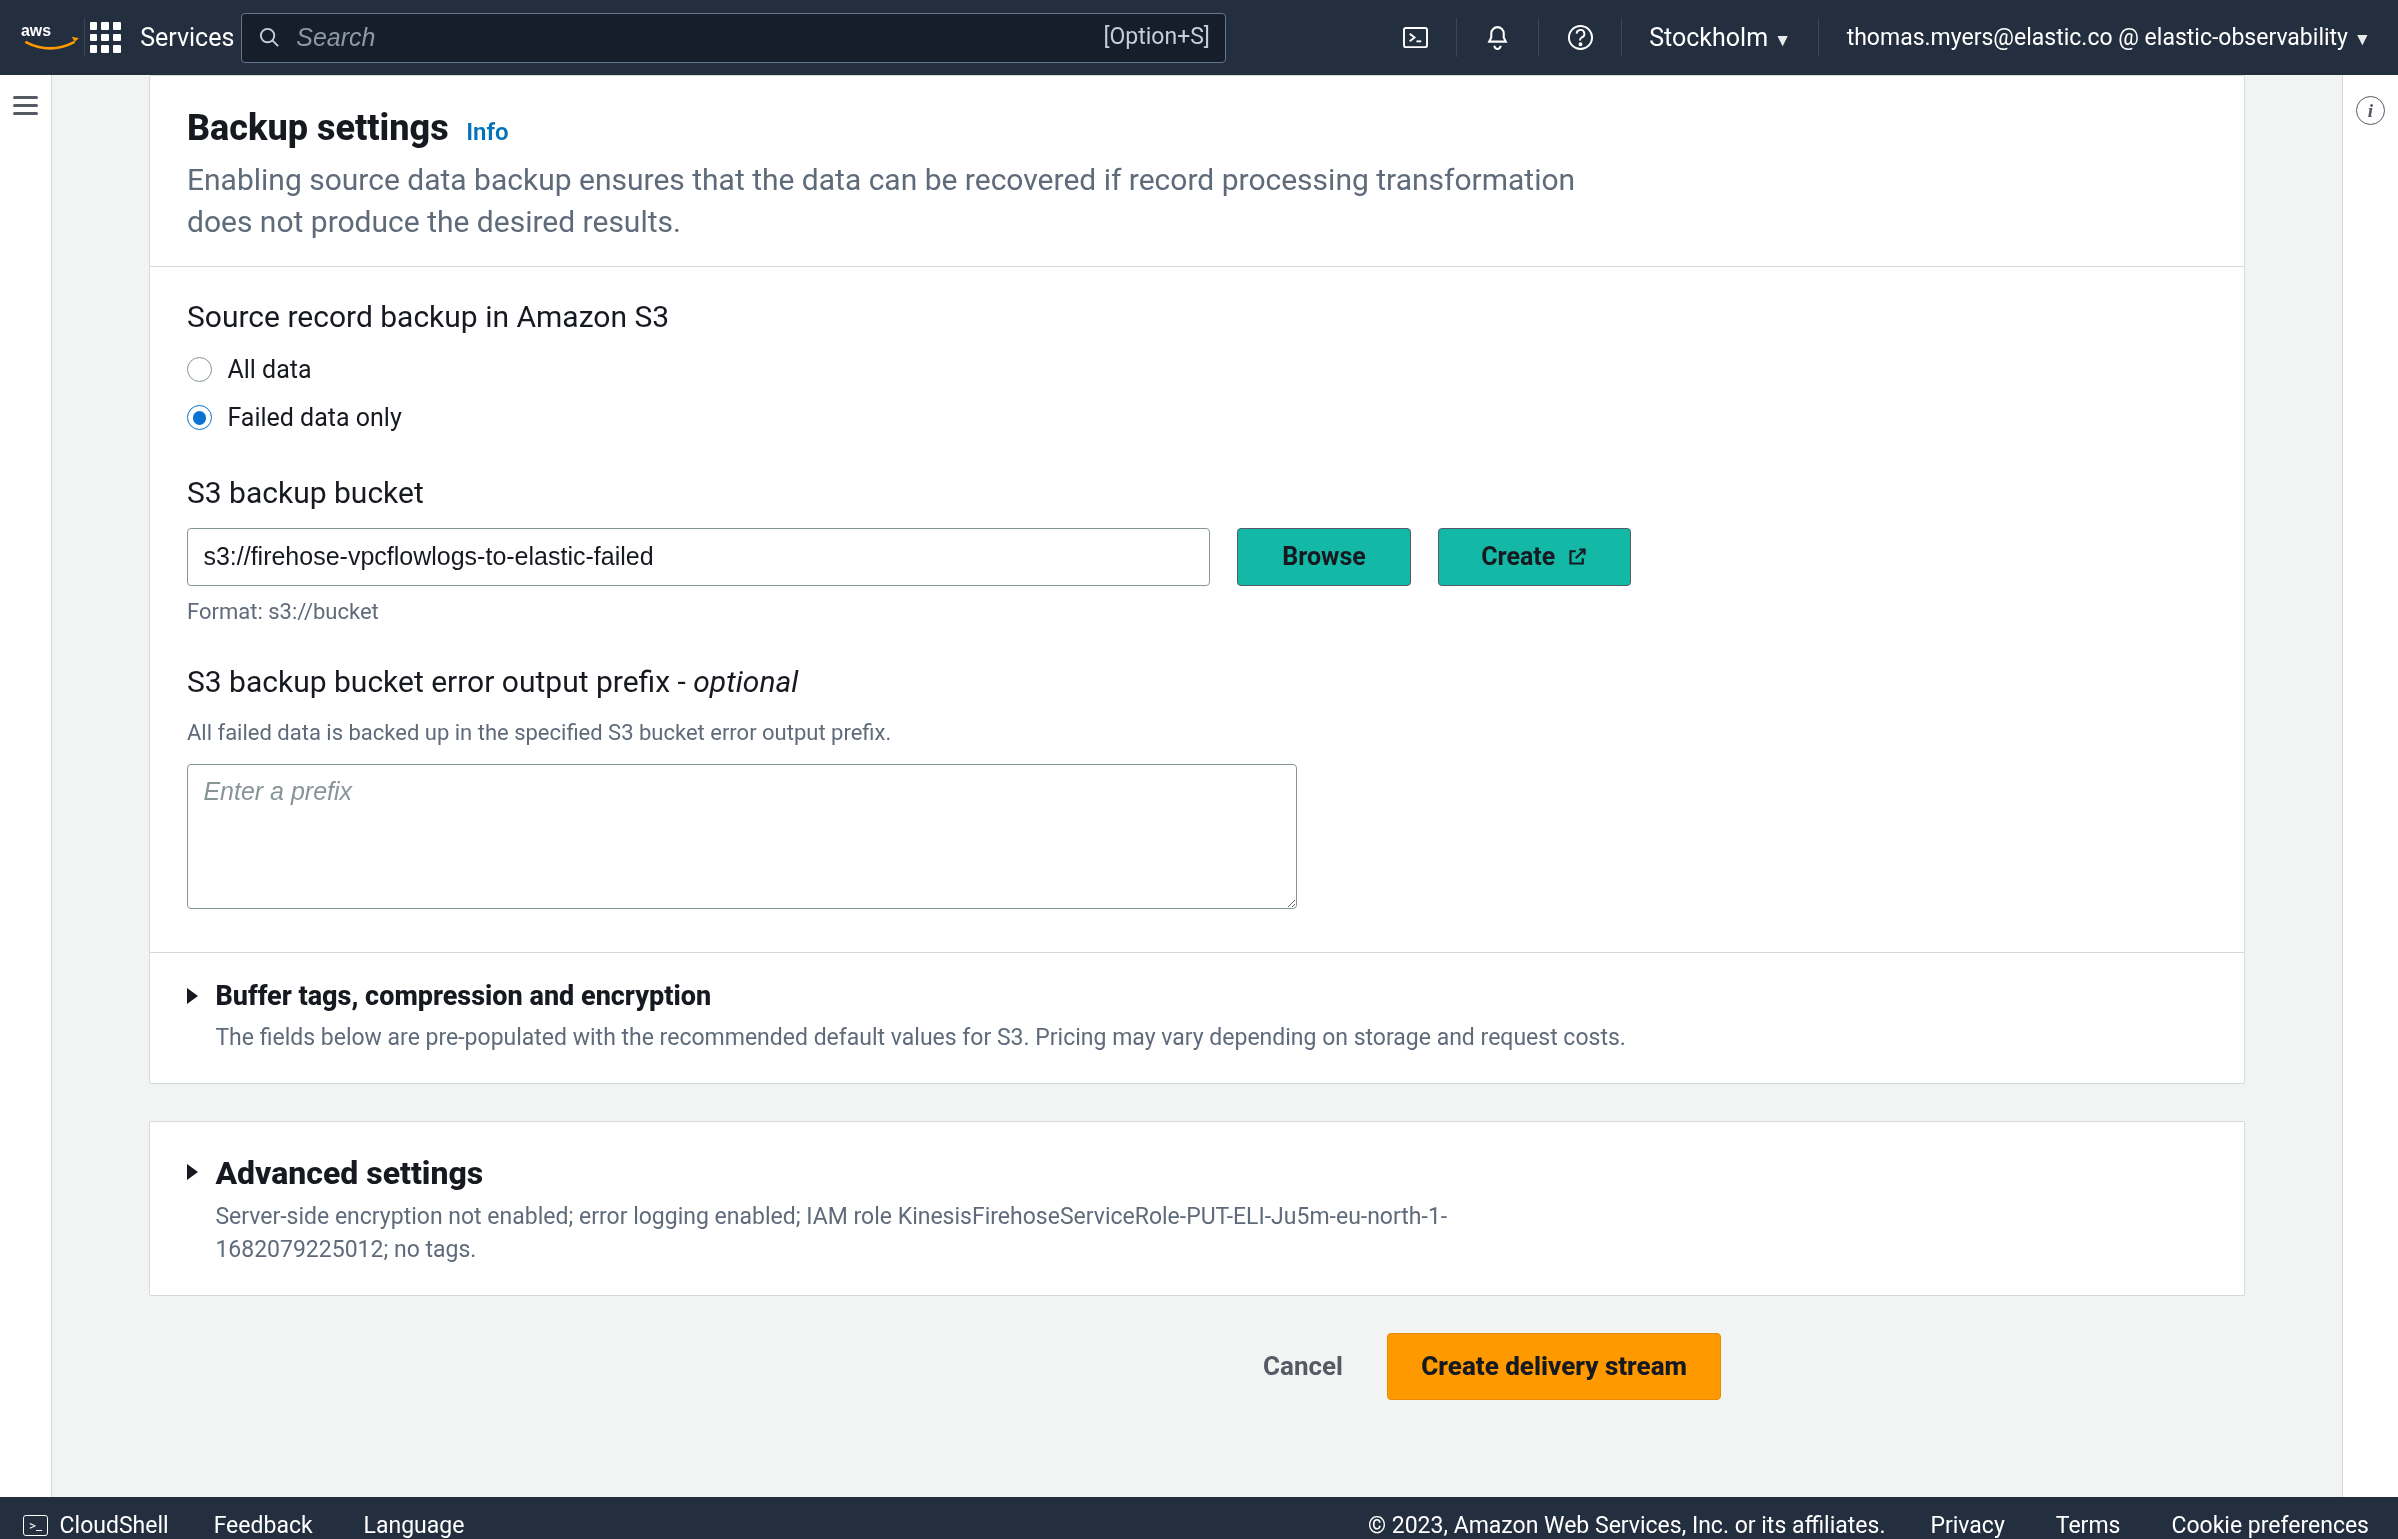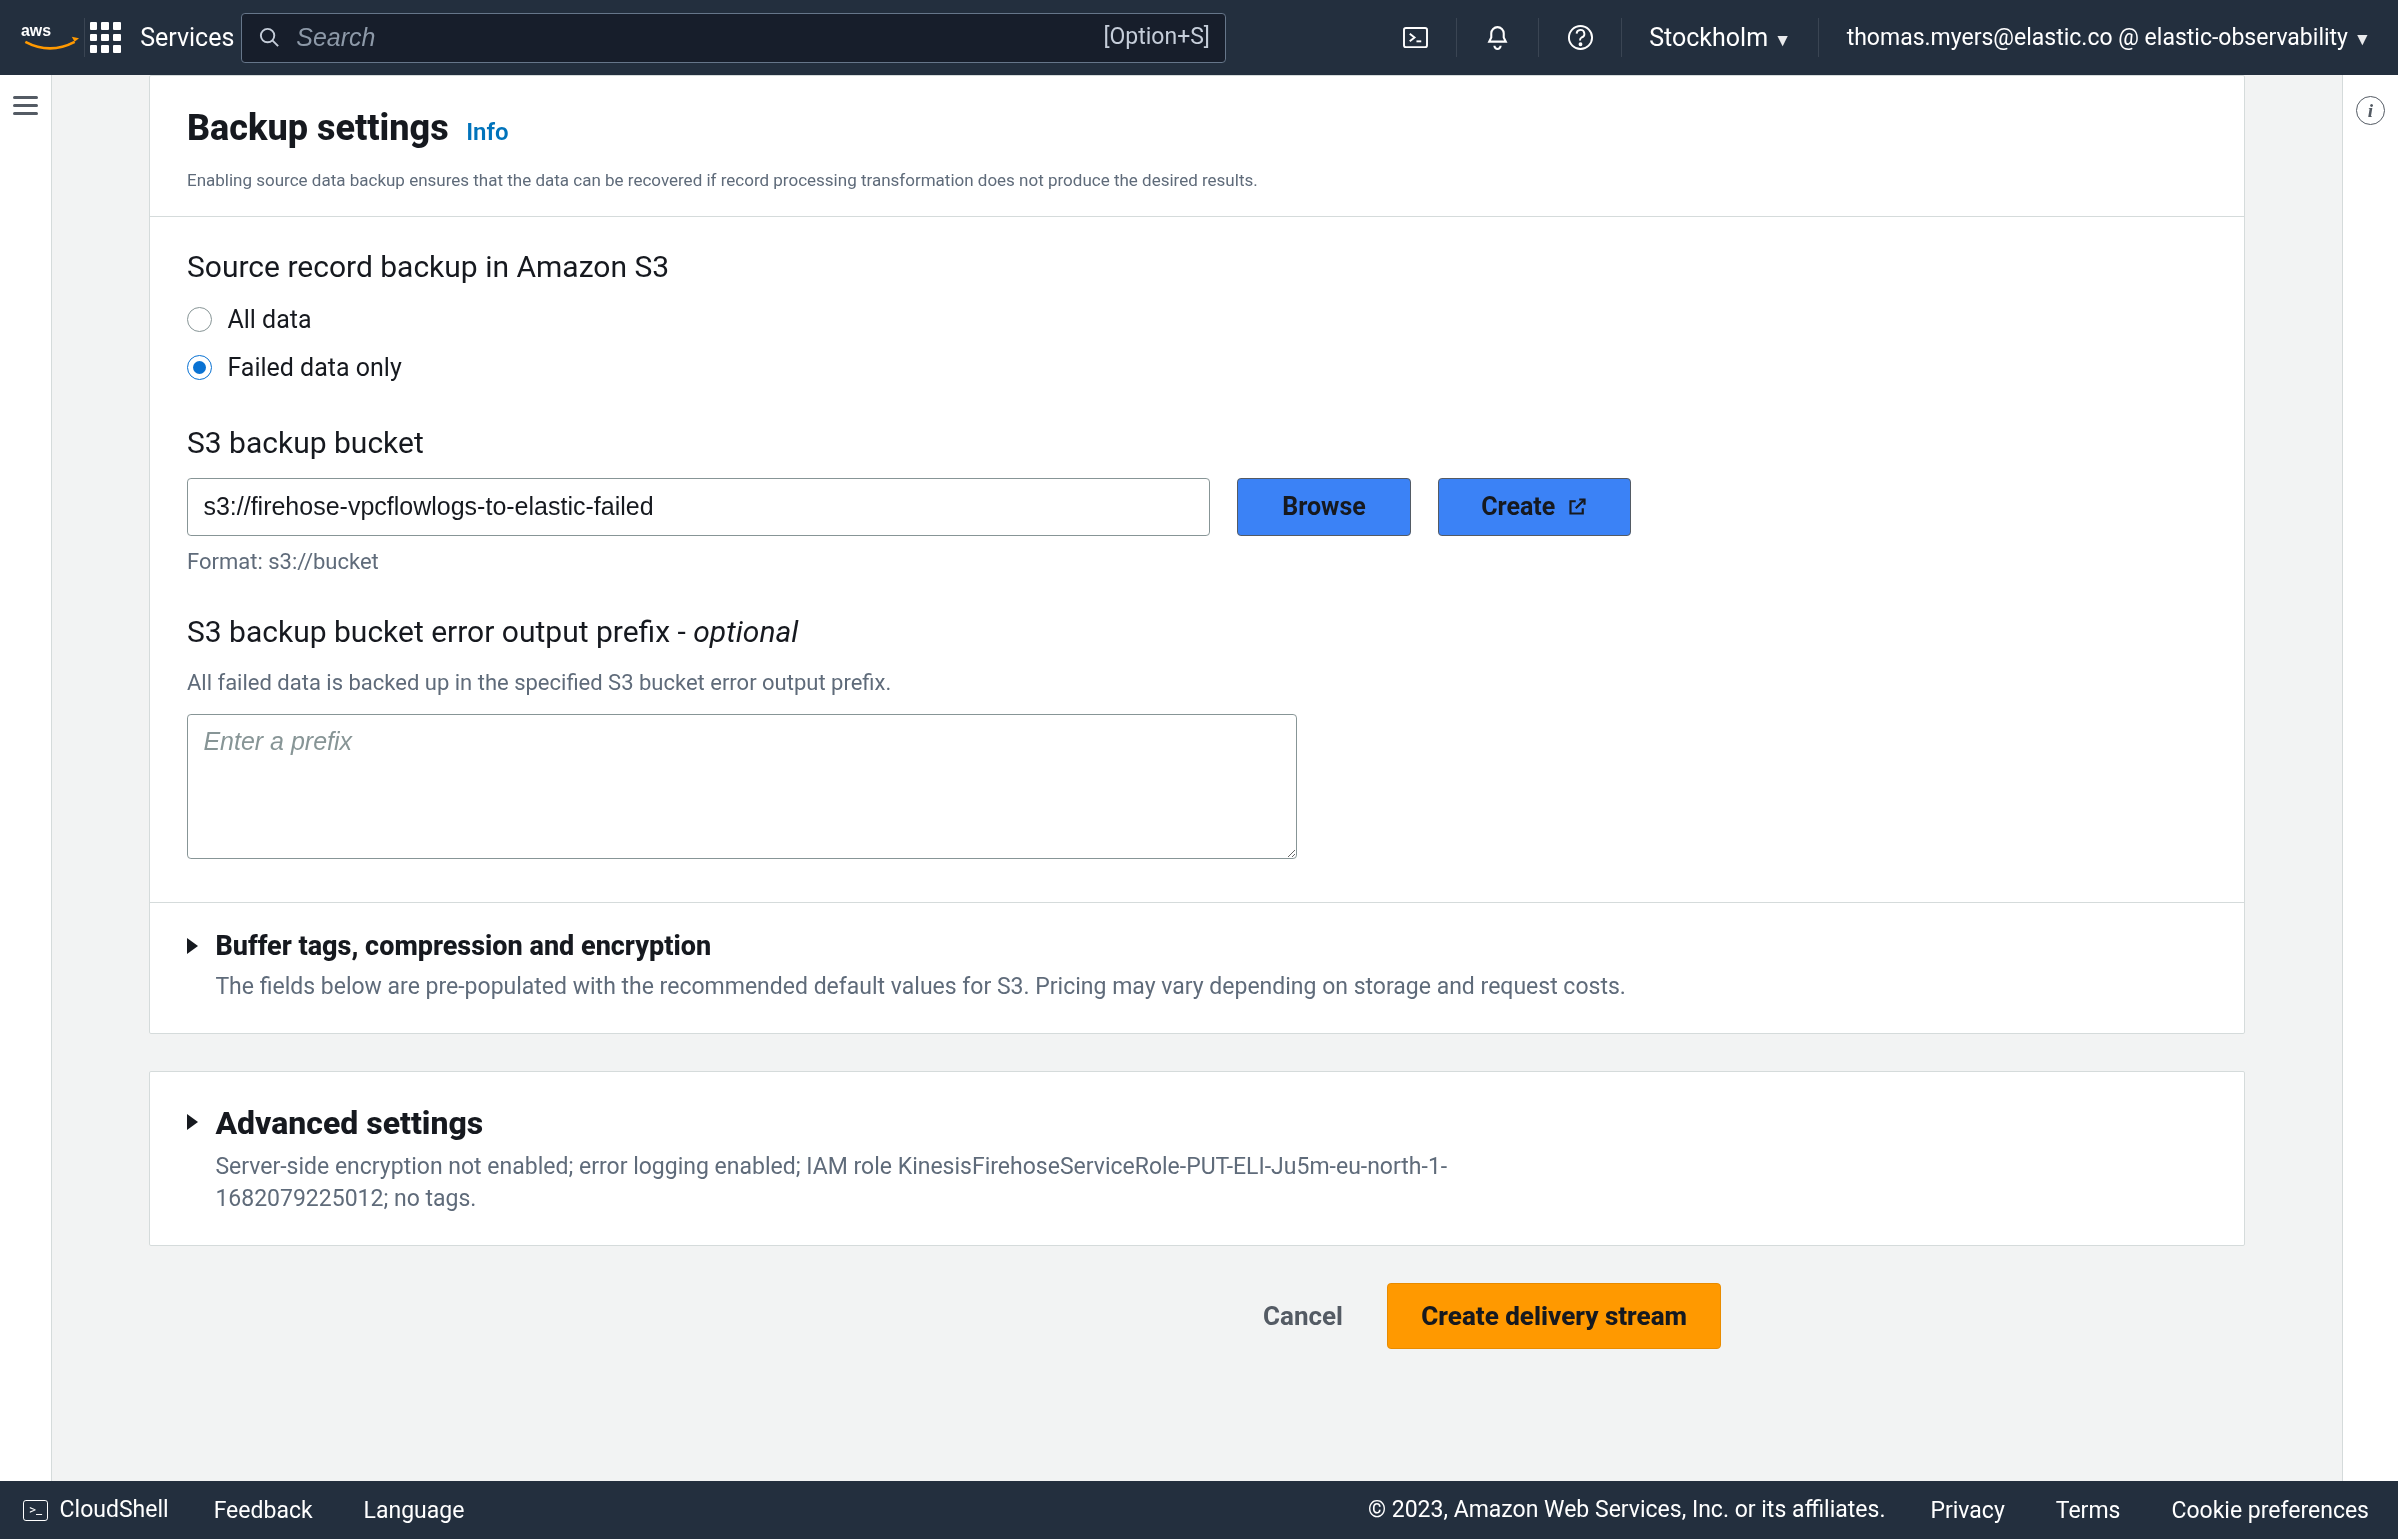--- a/index.html
+++ b/index.html
@@ -42,31 +42,31 @@
   .hamburger{width:25px;height:19.3px;display:flex;flex-direction:column;justify-content:space-between;cursor:pointer}
   .hamburger span{height:2.9px;background:#545b64;border-radius:1.9px}
   .right-rail{width:56px;background:#fff;border-left:1px solid var(--border);display:flex;justify-content:center;padding-top:21px}
   .info-circle{width:29px;height:29px;border:1.9px solid #545b64;border-radius:50%;display:flex;align-items:center;justify-content:center;font-weight:700;color:#545b64;font-size:19.3px;cursor:pointer;font-style:italic;font-family:Georgia,serif}
   
   .content{flex:1;padding:0 97px 39px 97px;max-width:none}
   .panel{background:var(--panel-bg);border:1px solid var(--border);border-radius:1.9px;margin-bottom:37px}
   .panel-header{padding:27px 37px 23px 37px;border-bottom:1px solid var(--border)}
   .panel-header h2{margin:0;font-size:36px;font-weight:800;display:inline}
   .panel-header .info-link{color:var(--link);font-size:24px;font-weight:600;margin-left:11.6px;cursor:pointer}
-  .panel-header .desc{color:var(--muted);font-size:17px;margin-top:16px;max-width:1448px}
+  .panel-header .desc{color:var(--muted);font-size:30px;margin-top:6px;max-width:1448px}
   .panel-body{padding:29px 37px 33px 37px}
   .field-label{font-size:30px;font-weight:400;color:#16191f;margin-bottom:13.5px}
   .radio-group{display:flex;flex-direction:column;gap:13.5px;margin-bottom:37px}
   .radio{display:flex;align-items:center;gap:15.4px;cursor:pointer;font-size:25px}
   .radio .dot{width:25px;height:25px;border:1.9px solid #879596;border-radius:50%;display:inline-flex;align-items:center;justify-content:center;flex:0 0 25px}
   .radio.selected .dot{border-color:var(--radio-blue)}
   .radio.selected .dot::after{content:"";width:13.5px;height:13.5px;background:var(--radio-blue);border-radius:50%}
   .row{display:flex;gap:27px;align-items:stretch;margin-top:13.5px}
   .text-input{flex:0 0 1023px;height:58px;border:1px solid #879596;border-radius:3.9px;padding:0 15.4px;font-size:25px;font-family:Liberation Sans, sans-serif;color:#16191f}
-  .btn{height:58px;min-width:174px;padding:0 27px;border:1px solid #545b64;background:#3b82f6;border-radius:3.9px;font-size:25px;font-weight:700;cursor:pointer;display:inline-flex;align-items:center;justify-content:center;gap:11.6px;font-family:inherit;color:#16191f}
+  .btn{height:58px;min-width:174px;padding:0 27px;border:1px solid #545b64;background:#14b8a6;border-radius:3.9px;font-size:25px;font-weight:700;cursor:pointer;display:inline-flex;align-items:center;justify-content:center;gap:11.6px;font-family:inherit;color:#16191f}
   .btn .ext{width:21px;height:21px}
   .hint{color:var(--muted);font-size:22px;margin-top:11.6px}
   .spacer{height:33px}
   .optional{font-style:italic;font-weight:400}
   .textarea{width:1110px;max-width:100%;height:145px;border:1px solid #879596;border-radius:3.9px;padding:11.6px 15.4px;font-size:25px;font-family:Liberation Sans, sans-serif;font-style:italic;resize:both}
   .textarea::placeholder{color:#879596}
   .sub-desc{color:var(--muted);font-size:22px;margin-top:15px;margin-bottom:15.4px}
   .panel-section{border-top:1px solid var(--border);padding:25px 37px 29px 37px}
   .collapse-header{display:flex;align-items:flex-start;gap:17.4px;cursor:pointer}
   .tri{width:0;height:0;border-left:11.6px solid #16191f;border-top:8.7px solid transparent;border-bottom:8.7px solid transparent;margin-top:9.7px;flex:0 0 auto}

